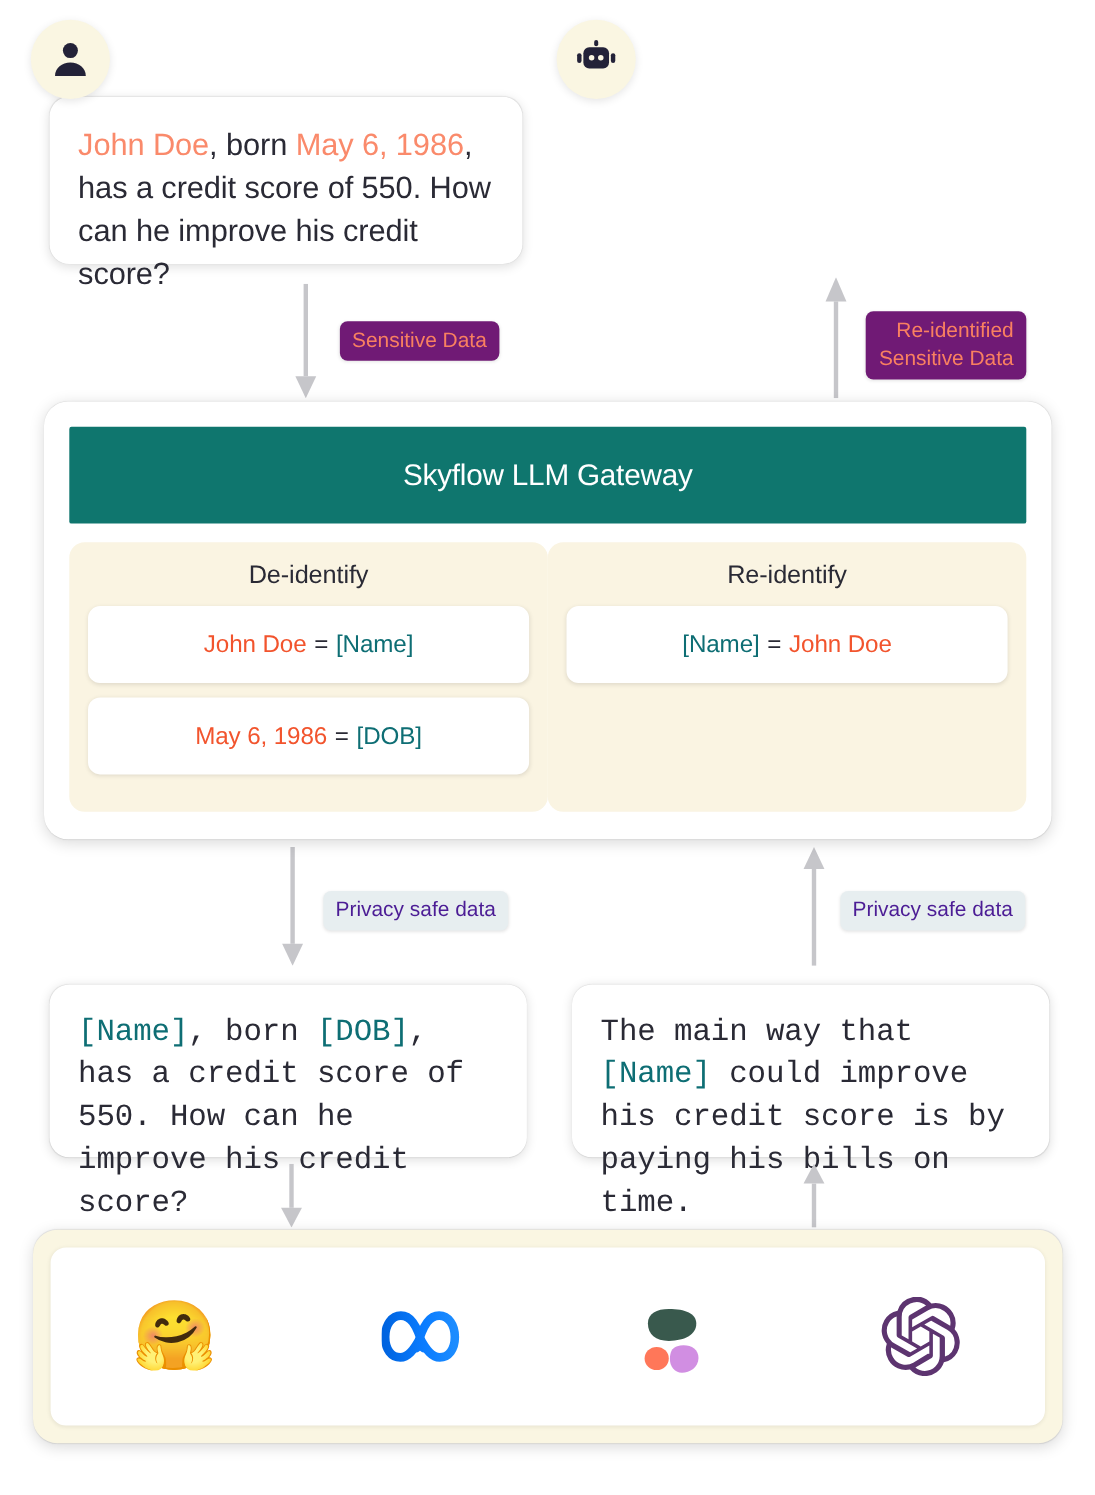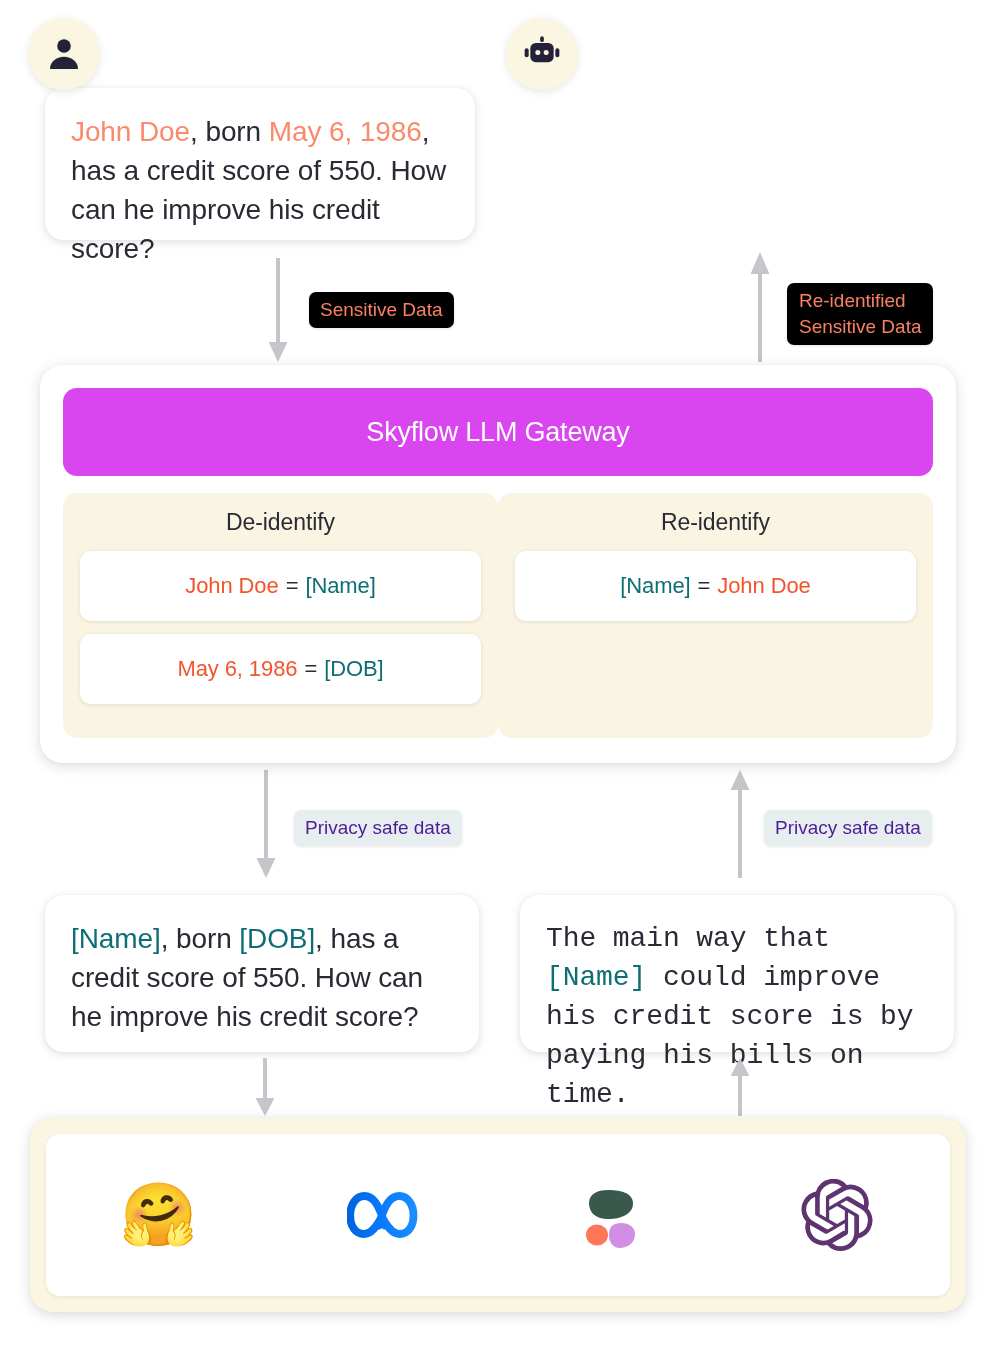--- a/index.html
+++ b/index.html
@@ -26,21 +26,21 @@
     font-size: 28px;
     line-height: 39px;
     color: #2A2A35;
     letter-spacing: -0.1px;
   }
   .bubble .pii      { color: #FA8A6B; }
   .bubble .token    { color: #0E6E74; }
 
   #bubble-user-sensitive  { left: 45px;  top: 88px;  width: 430px; height: 152px; }
   #bubble-bot-sensitive   { left: 520px; top: 88px;  width: 434px; height: 152px; }
-  #bubble-user-safe       { left: 45px;  top: 895px; width: 434px; height: 157px; }
+  #bubble-user-safe       { left: 45px;  top: 895px; width: 434px; height: 157px; font-family: Liberation Mono, monospace; }
   #bubble-bot-safe        { left: 520px; top: 895px; width: 434px; height: 157px; font-family: Liberation Mono, monospace; }
 
   
   .avatar {
     position: absolute;
     width: 72px; height: 72px;
     border-radius: 50%;
     background: #FAF6E2;
     display: flex; align-items: center; justify-content: center;
     box-shadow: 0 2px 8px rgba(0,0,0,0.10);
@@ -53,21 +53,21 @@
   
   .flow-label {
     position: absolute;
     border-radius: 7px;
     padding: 5px 11px;
     font-size: 19px;
     line-height: 26px;
     white-space: pre-line;
     box-shadow: 0 1px 3px rgba(0,0,0,0.10);
   }
-  .flow-label.sensitive { background: #000000; color: #F98060; }
+  .flow-label.sensitive { background: #701a75; color: #F98060; text-align: right; }
   .flow-label.safe      { background: #E7EEF0; color: #4c1d95; }
 
   #label-sensitive-data     { left: 309px; top: 292px; }
   #label-reidentified-data  { left: 787px; top: 283px; padding-left: 12px; }
   #label-privacy-safe-down  { left: 294px; top: 810px; }
   #label-privacy-safe-up    { left: 764px; top: 810px; }
 
   
   .arrow { position: absolute; width: 26px; }
   .arrow svg { display: block; }
@@ -84,22 +84,22 @@
     position: absolute;
     left: 40px; top: 365px;
     width: 916px; height: 398px;
     background: #ffffff;
     border-radius: 22px;
     box-shadow: 0 3px 14px rgba(0,0,0,0.15), 0 0 1px rgba(0,0,0,0.10);
     padding: 23px;
   }
   #gateway-header {
     height: 88px;
-    background: #d946ef;
-    border-radius: 14px;
+    background: #0f766e;
+    border-radius: 2px;
     display: flex; align-items: center; justify-content: center;
     color: #ffffff;
     font-size: 27px;
     letter-spacing: -0.2px;
   }
   #gateway-panels {
     display: flex;
     margin-top: 17px;
     height: 245px;
   }

